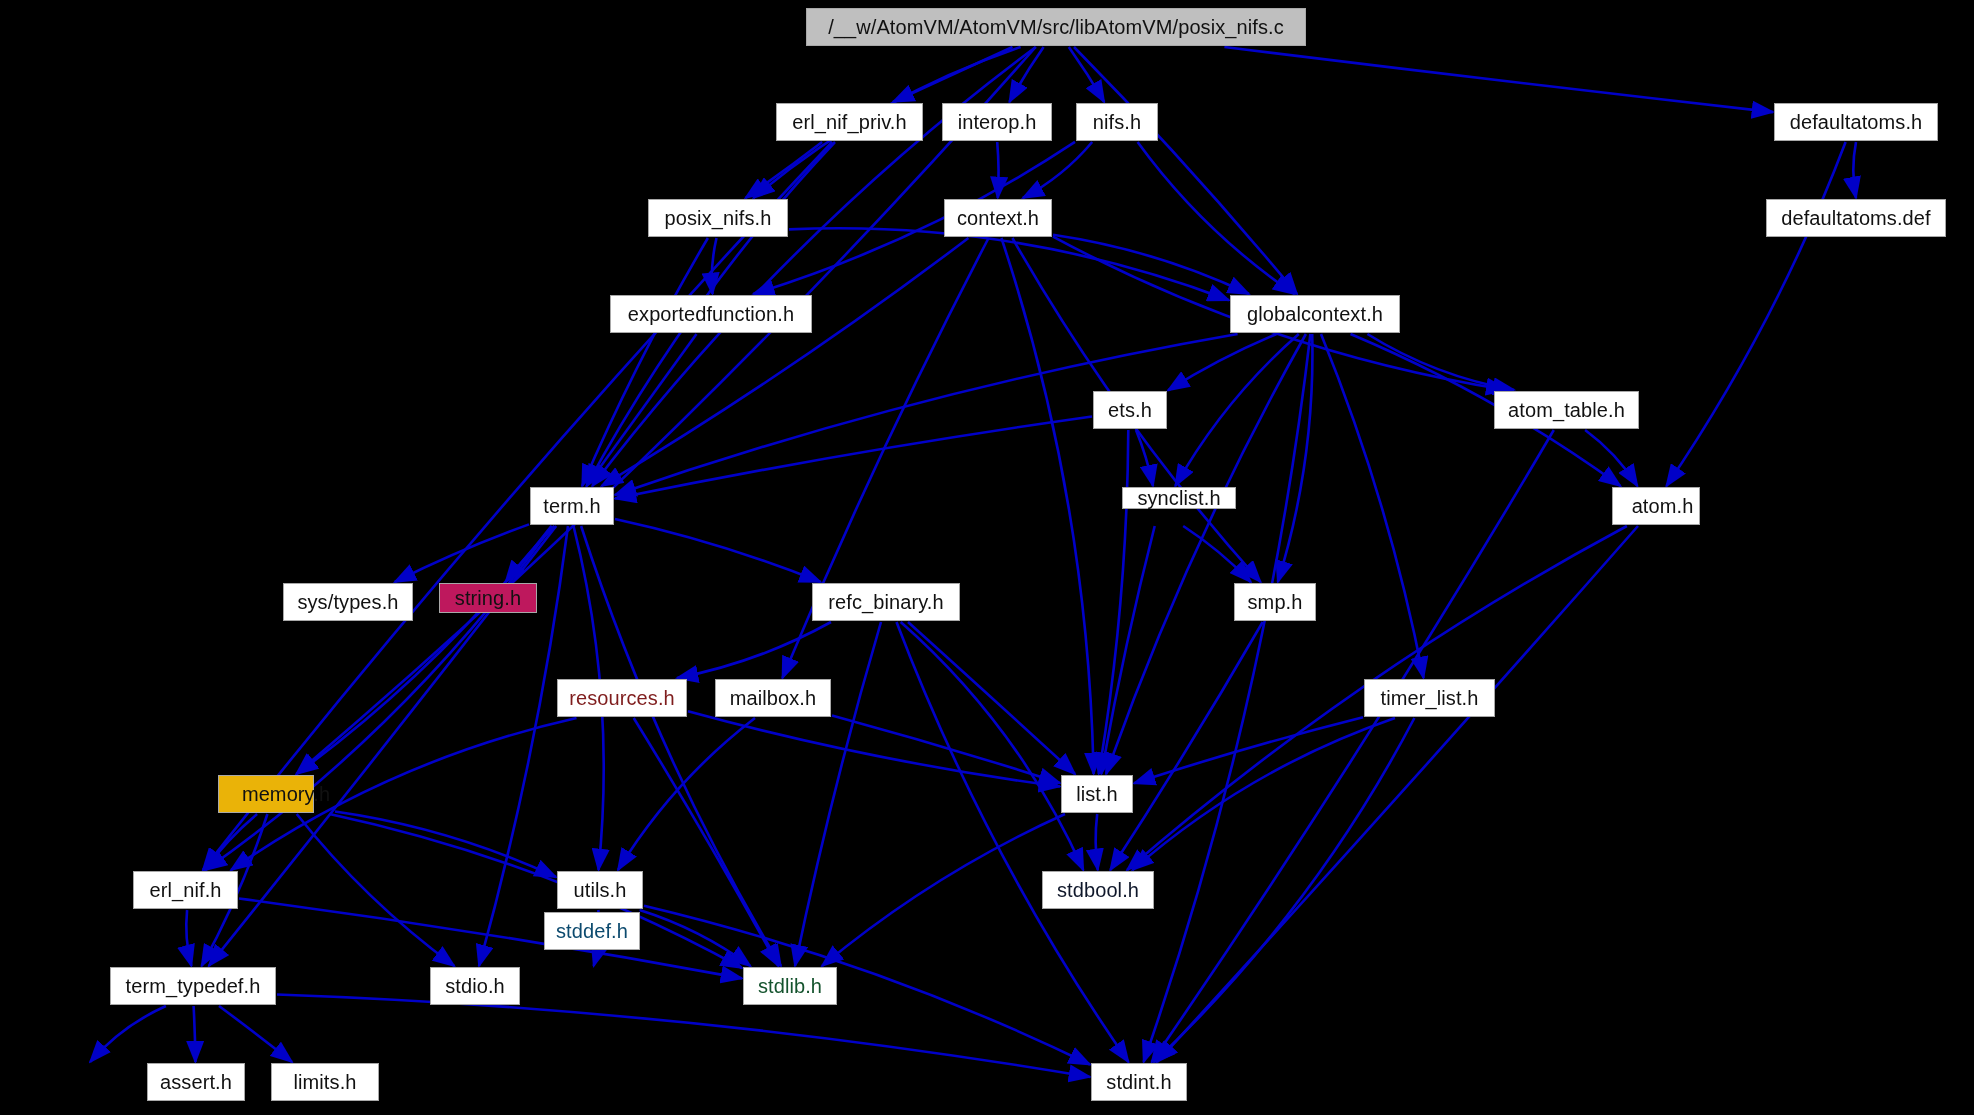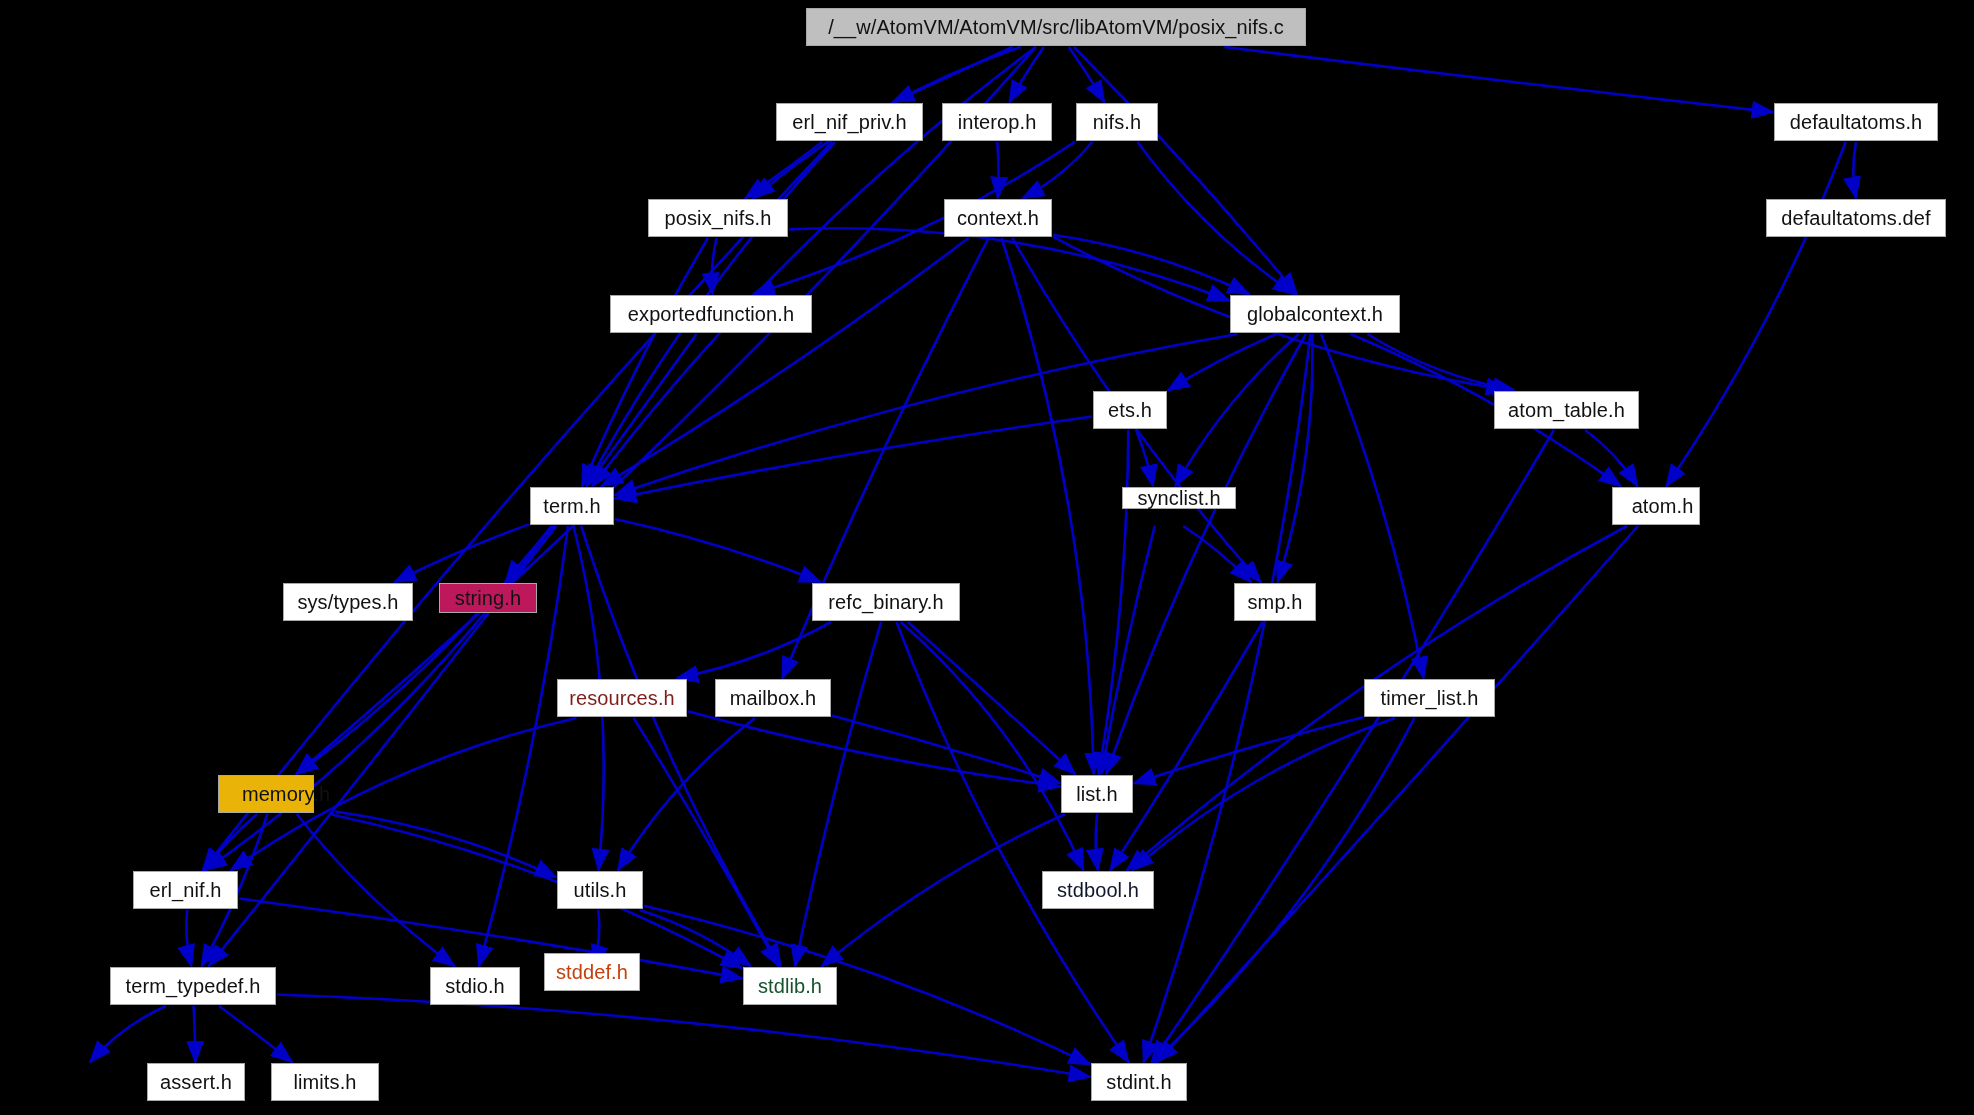--- a/index.html
+++ b/index.html
@@ -228,21 +228,21 @@
       </div>
       <div class="node" style="left: 1042px; top: 871px; width: 112px; height: 38px; background: rgb(255, 255, 255); color: #0f172a; border-color: rgb(168, 168, 168);">
         <span class="label">stdbool.h</span>
       </div>
       <div class="node" style="left: 110px; top: 967px; width: 166px; height: 38px; background: rgb(255, 255, 255); color: rgb(17, 17, 17); border-color: rgb(168, 168, 168);">
         <span class="label">term_typedef.h</span>
       </div>
       <div class="node" style="left: 430px; top: 967px; width: 90px; height: 38px; background: rgb(255, 255, 255); color: rgb(17, 17, 17); border-color: rgb(168, 168, 168);">
         <span class="label">stdio.h</span>
       </div>
-      <div class="node" style="left: 544px; top: 953px; width: 96px; height: 38px; background: rgb(255, 255, 255); color: #c2410c; border-color: rgb(168, 168, 168);">
+      <div class="node" style="left: 544px; top: 912px; width: 96px; height: 38px; background: rgb(255, 255, 255); color: #0c4a6e; border-color: rgb(168, 168, 168);">
         <span class="label">stddef.h</span>
       </div>
       <div class="node" style="left: 743px; top: 967px; width: 94px; height: 38px; background: rgb(255, 255, 255); color: #14532d; border-color: rgb(168, 168, 168);">
         <span class="label">stdlib.h</span>
       </div>
       <div class="node" style="left: 5px; top: 1124px; width: 116px; height: 38px; background: rgb(255, 255, 255); color: #6d28d9; border-color: rgb(168, 168, 168);">
         <span class="label">inttypes.h</span>
       </div>
       <div class="node" style="left: 147px; top: 1063px; width: 98px; height: 38px; background: rgb(255, 255, 255); color: rgb(17, 17, 17); border-color: rgb(168, 168, 168);">
         <span class="label">assert.h</span>

